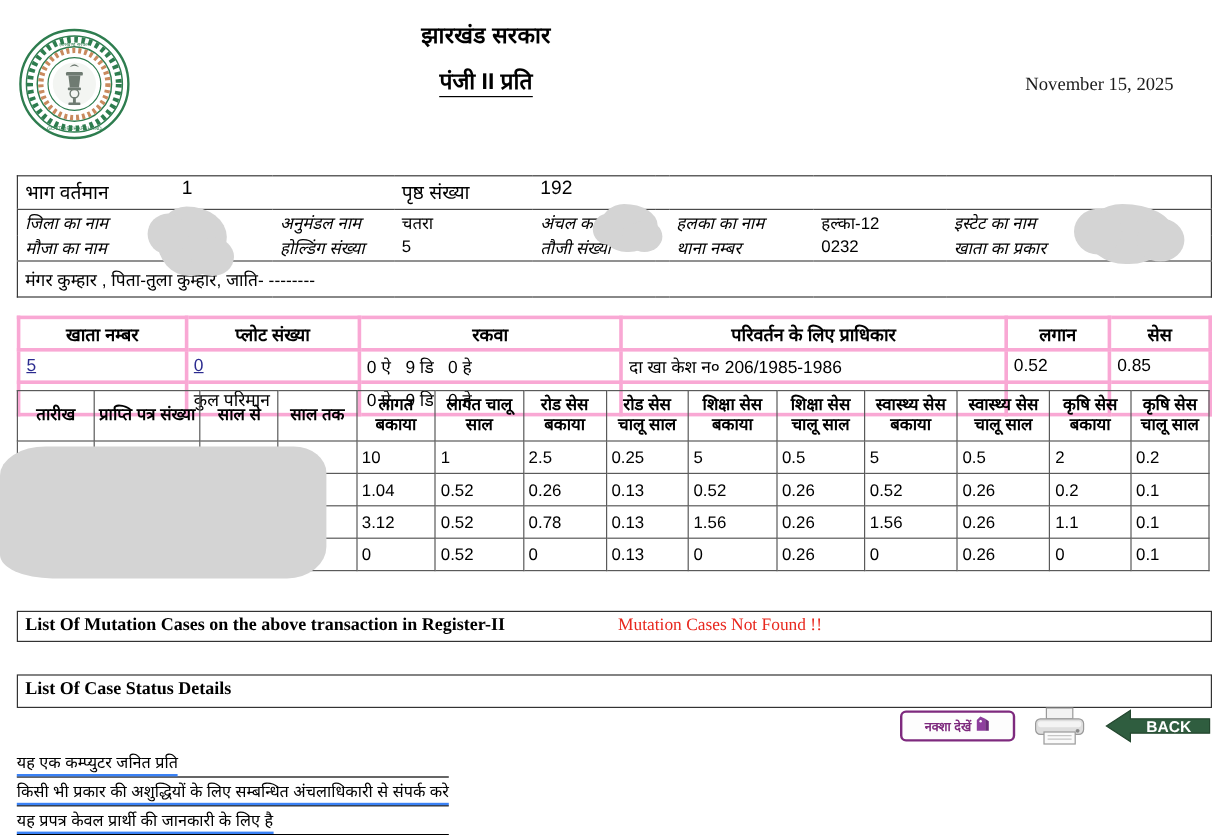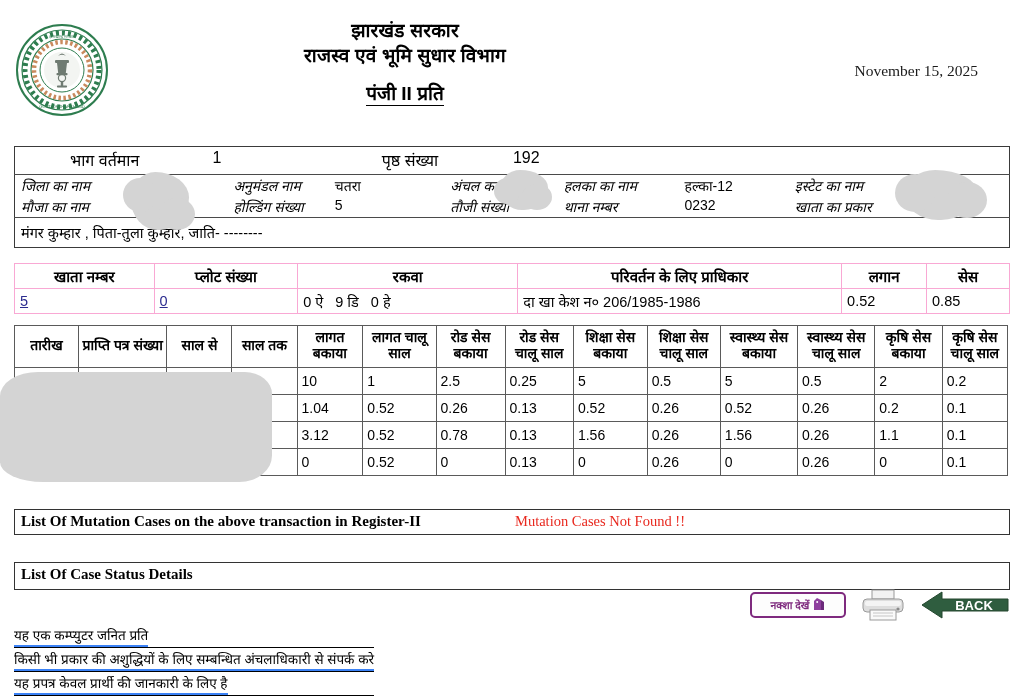--- a/index.html
+++ b/index.html
@@ -75,41 +75,41 @@
     top: 146px;
     width: 996px;
     border: 1.5px solid #3a3a3a;
     font-size: 14.5px;
   }
   .info-table td {
     padding: 1px 6px;
     vertical-align: top;
     white-space: nowrap;
   }
-  .row-part td { padding-top: 2px; padding-bottom: 3px; font-size: 16px; text-align: right; }
+  .row-part td { padding-top: 2px; padding-bottom: 3px; font-size: 16px; }
   .hr-line { border-bottom: 1px solid #4a4a4a; }
   .lbl { font-size: 14px; font-style: italic; }
   .val { font-size: 14px; }
   .owner-row td {
     border-top: 1px solid #4a4a4a;
     font-size: 14.5px;
     padding: 4px 6px 5px 6px;
   }
 
   
   .khata-table {
     position: absolute;
     left: 14px;
     top: 263px;
     width: 996px;
     border: 1.5px solid #3a3a3a;
     font-size: 14.5px;
   }
   .khata-table th, .khata-table td {
-    border: 1px solid #f9a8d4;
+    border: 3px solid #f9a8d4;
     padding: 2px 5px;
     font-weight: normal;
   }
   .khata-table th {
     text-align: center;
     font-weight: 700;
     font-size: 15px;
     height: 20px;
   }
   .khata-table td { height: 19px; }
@@ -308,21 +308,20 @@
         <rect x="43" y="63.5" width="10" height="2" rx="0.7"></rect>
         <path d="M44 34 q4 -5 8 0 q-4 -2.5 -8 0z"></path>
       </g>
       <text x="48" y="16" font-size="4.2" fill="#2e7d4f" text-anchor="middle" font-family="'Liberation Sans',sans-serif">झारखण्ड सरकार</text>
       <text x="48" y="86" font-size="4.2" fill="#2e7d4f" text-anchor="middle" font-family="'Liberation Sans',sans-serif">GOVT OF JHARKHAND</text>
     </svg>
   </div>
 
   <div class="title-block">
     <div class="title-line">झारखंड सरकार</div>
-    <div class="title-line">राजस्व एवं भूमि सुधार विभाग</div>
     <div class="title-sub"><span>पंजी II प्रति</span></div>
   </div>
 
   <div class="doc-date">November 15, 2025</div>
 </div>
 
 <table class="info-table">
   <tbody>
       <tr class="row-part hr-line">
     <td style="width:120px">भाग वर्तमान</td>
@@ -378,20 +377,30 @@
   </tr>
   <tr>
     <td><span class="cell-link">5</span></td>
     <td><span class="cell-link">0</span></td>
     <td class="rakba-cell">
       <span>0</span><span class="u">ऐ</span><span>9</span><span class="u">डि</span><span>0</span><span class="u">हे</span>
     </td>
     <td>दा खा केश न० 206/1985-1986</td>
     <td>0.52</td>
     <td>0.85</td>
+  </tr>
+  <tr>
+    <td></td>
+    <td class="kul">कुल परिमान</td>
+    <td class="rakba-cell">
+      <span>0</span><span class="u">ऐ</span><span>9</span><span class="u">डि</span><span>0</span><span class="u">हे</span>
+    </td>
+    <td></td>
+    <td></td>
+    <td></td>
   </tr>
 </tbody>
   </table>
 
 <table class="cess-table">
   <thead>
     <tr id="cess-head-row">
         <th style="width: 66px;">तारीख</th>
         <th style="width: 98px;">प्राप्ति पत्र संख्या</th>
         <th style="width: 70px;">साल से</th>

